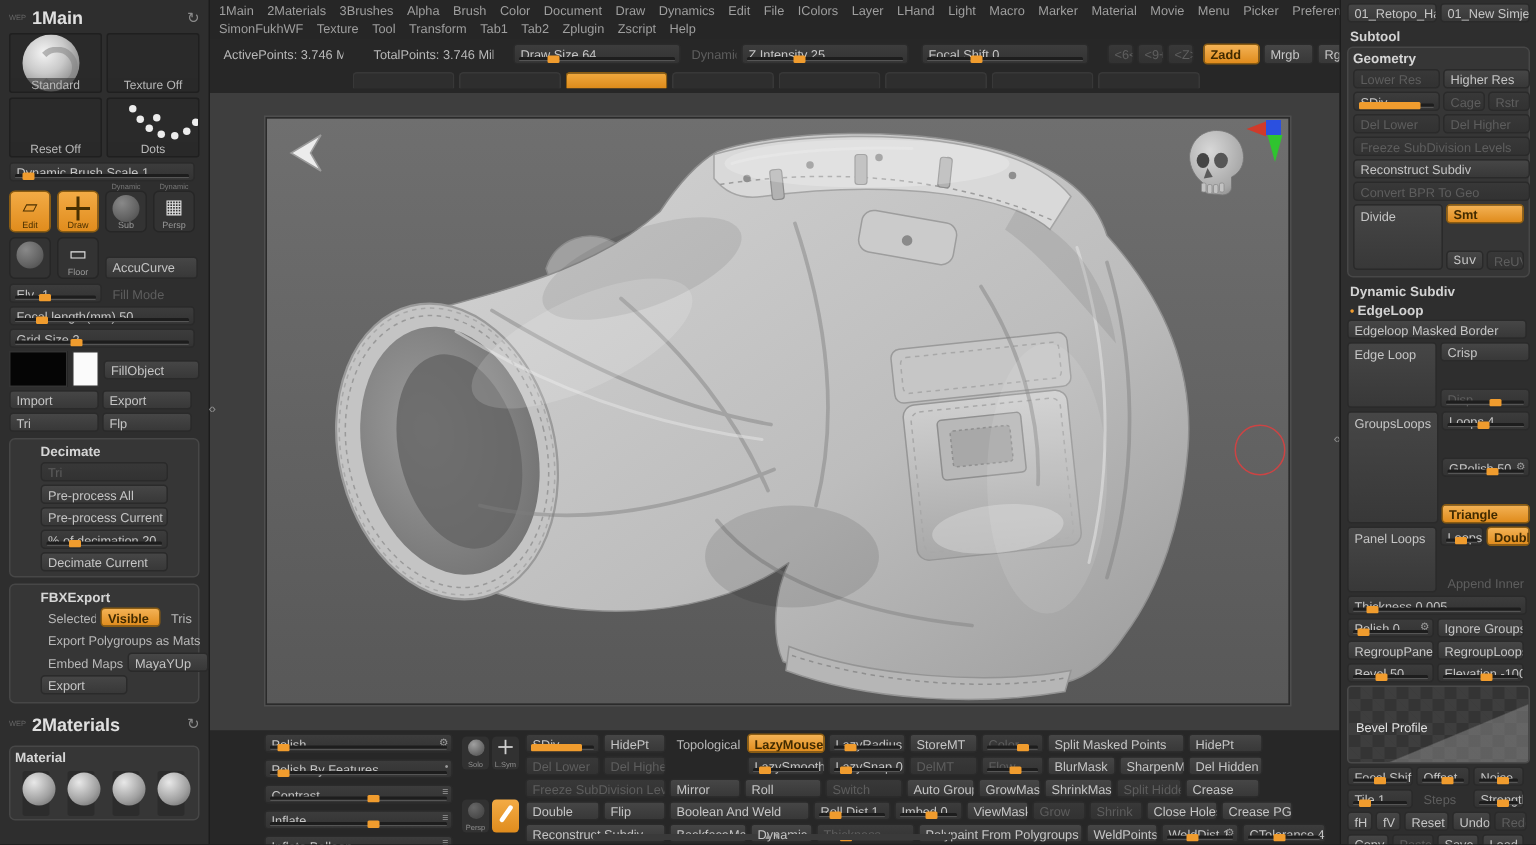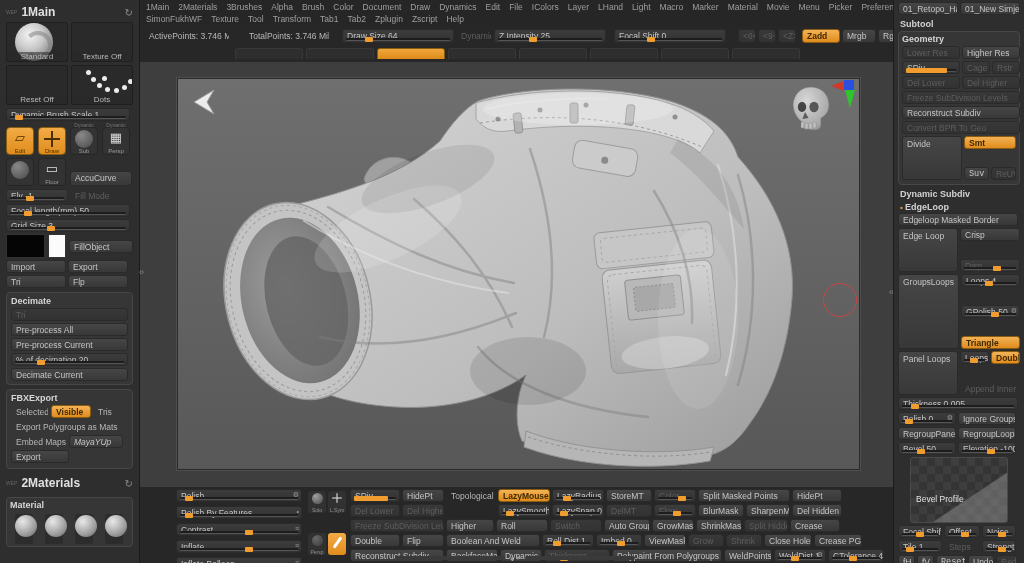--- a/index.html
+++ b/index.html
@@ -69,21 +69,21 @@
   .toolico .cap { position:absolute; bottom:0; left:0; right:0; font-size:6px; color:#4a3000; }
   .toolico.off .cap { color:#9a9a9a; }
   .toolico.off .g { color:#aaa; }
   .microtop { position:absolute; top:-6px; left:0; right:0; font-size:5px; color:#777; }
   .sphere { width:18px; height:18px; margin:2px auto 0; border-radius:50%;
             background:radial-gradient(circle at 35% 30%, #cfcfcf, #8a8a8a 60%, #555); }
   .sphere.dim { opacity:.55; }
   .crossg { position:relative; width:16px; height:16px; margin:3px auto 0; }
   .crossg:before { content:""; position:absolute; left:7px; top:0; width:2px; height:16px; background:#4a3000; }
   .crossg:after  { content:""; position:absolute; top:7px; left:0; height:2px; width:16px; background:#4a3000; }
-  .groupbox { background:#363636; border:1px solid #474747; border-radius:4px; padding:3px 4px; margin:4px 0; }
+  .groupbox { background:#363636; border:1px solid #474747; border-radius:4px; padding:3px 20px; margin:4px 0; }
   .groupbox .gb-title { font-size:9px; font-weight:bold; color:#d6d6d6; margin-bottom:2px; }
   .swrow { display:flex; gap:3px; align-items:center; margin:2px 0; }
   .swatch-b { width:52px; height:24px; background:#050505; border:1px solid #333; }
   .swatch-w { width:24px; height:24px; background:#fbfbfb; border:1px solid #333; }
   .matgrid { display:grid; grid-template-columns:repeat(4,28px); gap:2px; }
   .matcell { position:relative; height:30px; background:#2c2c2c; border-radius:2px; }
   .matcell .ms { width:22px; height:22px; margin:1px auto; border-radius:50%;
                  background:radial-gradient(circle at 35% 30%, #e8e8e8, #9f9f9f 60%, #5f5f5f); }
 
   
@@ -91,21 +91,21 @@
   #rightbar .hdr { font-size:9px; font-weight:bold; color:#d2d2d2; padding:2px 0 1px 2px; }
   #rightbar .hdr .bullet { color:#f09c2e; font-size:8px; }
   .duo { display:flex; gap:2px; margin-bottom:2px;justify-content:flex-end; }
   .tallbtn { flex:0 0 60px; border-radius:3px; background:linear-gradient(#464646,#383838); border:1px solid #2a2a2a;
              font-size:8.5px; padding:2px 4px; color:#c6c6c6; }
   .duo-r { flex:1; display:flex; flex-direction:column; gap:18px; }
   .duo-r .prow { margin-bottom:0; }
   .duo-r .it { flex:1 1 auto !important; }
   .coredivider { display:flex; align-items:center; gap:3px; color:#6a6a6a; font-size:7px; margin:3px 0; }
   .coredivider:before,.coredivider:after { content:""; flex:1; height:3px; background:#3a3a3a; border-radius:2px; }
-  #bevelbox { position:relative; height:66px; margin:2px 12px; border:1px solid #4a4a4a; border-radius:3px; overflow:hidden;
+  #bevelbox { position:relative; height:52px; margin:2px 0; border:1px solid #4a4a4a; border-radius:3px; overflow:hidden;
       background-color:#343434;
       background-image:
         linear-gradient(45deg,#3e3e3e 25%,transparent 25%,transparent 75%,#3e3e3e 75%),
         linear-gradient(45deg,#3e3e3e 25%,transparent 25%,transparent 75%,#3e3e3e 75%);
       background-size:16px 16px; background-position:0 0,8px 8px; }
   #bevelbox .tri { position:absolute; inset:0; background:linear-gradient(to top left, rgba(140,140,140,.5) 0%, rgba(140,140,140,.5) 38%, transparent 39%); }
   #bevelbox .bl { position:absolute; left:5px; bottom:18px; color:#e3e3e3; font-size:8.5px; }
 
   
   #canvaszone { position:absolute; left:140px; top:62px; width:753px; height:425px; background:#3e3e3e; }
@@ -401,21 +401,21 @@
         </div>
       <div class="prow">
           <div class="it s-h" style="flex: 0 0 118px;">
             <span class="lab">Export Polygroups as Mats</span>
           </div>
         </div>
       <div class="prow">
           <div class="it s-h" style="flex: 0 0 56px;">
             <span class="lab">Embed Maps</span>
           </div>
-          <div class="it s-n" style="flex: 0 0 54px; font-style: italic;">
+          <div class="it s-n" style="flex: 0 0 54px;">
             <span class="lab">MayaYUp</span>
           </div>
         </div>
       <div class="prow">
           <div class="it s-n" style="flex: 0 0 58px;">
             <span class="lab">Export</span>
           </div>
         </div>
     </div>
     <div class="side-header">
@@ -800,21 +800,21 @@
           </span>
         </div>
       </div>
     <div class="prow">
         <div class="it s-n" style="flex: 0 0 17px;">
           <span class="lab">fH</span>
         </div>
         <div class="it s-n" style="flex: 0 0 17px;">
           <span class="lab">fV</span>
         </div>
-        <div class="it s-n" style="flex: 0 0 30px; font-family: Liberation Mono, monospace;">
+        <div class="it s-n" style="flex: 0 0 30px;">
           <span class="lab">Reset</span>
         </div>
         <div class="it s-n" style="flex: 0 0 26px;">
           <span class="lab">Undo</span>
         </div>
         <div class="it s-d" style="flex: 0 0 22px;">
           <span class="lab">Redo</span>
         </div>
       </div>
     <div class="prow">
@@ -999,21 +999,21 @@
             </div>
             <div class="it s-n" style="flex: 0 0 50px;">
               <span class="lab">Del Hidden</span>
             </div>
           </div>
         <div class="prow">
             <div class="it s-d" style="flex: 0 0 94px;">
               <span class="lab">Freeze SubDivision Levels</span>
             </div>
             <div class="it s-n" style="flex: 0 0 48px;">
-              <span class="lab">Higher</span>
+              <span class="lab">Mirror</span>
             </div>
             <div class="it s-n" style="flex: 0 0 52px;">
               <span class="lab">Roll</span>
             </div>
             <div class="it s-d" style="flex: 0 0 52px;">
               <span class="lab">Switch</span>
             </div>
             <div class="it s-n" style="flex: 0 0 46px;">
               <span class="lab">Auto Groups</span>
             </div>

